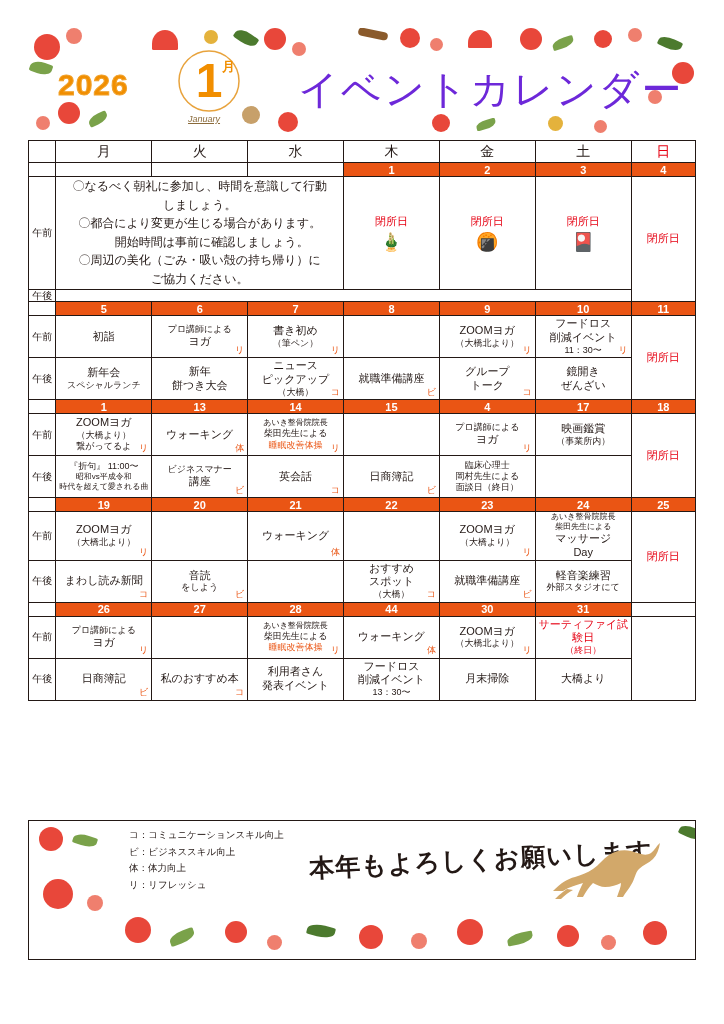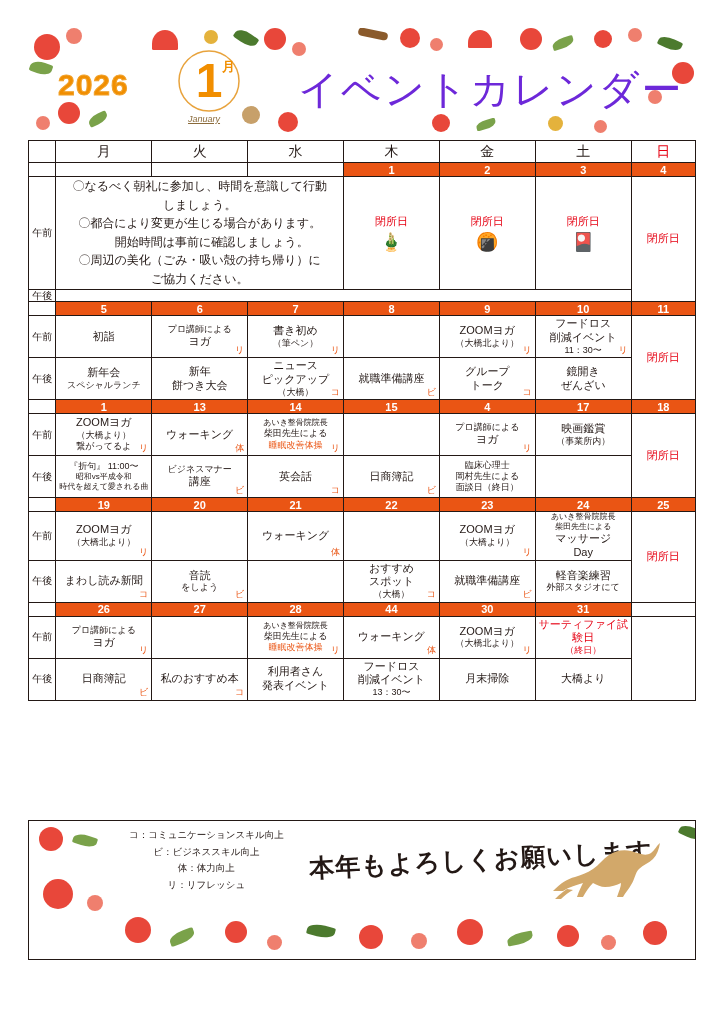--- a/index.html
+++ b/index.html
@@ -107,21 +107,21 @@
   .closed-art { font-size:18px; line-height:1; margin-top:4px; }
 
   
   .footer {
     position:absolute; left:28px; top:820px; width:668px; height:140px;
     border:1px solid #231815;
     overflow:hidden;
   }
   .legend {
     position:absolute; left:100px; top:6px; font-size:9.5px; line-height:1.75;
-    text-align:center;
+    text-align:left;
   }
   .brush {
     position:absolute; left:280px; top:22px;
     font-size:25px; font-weight:bold; color:#231815;
     font-family:"DejaVu Serif", serif;
     letter-spacing:1px;
     white-space:nowrap;
     transform: rotate(-3deg);
   }
   .horse {

